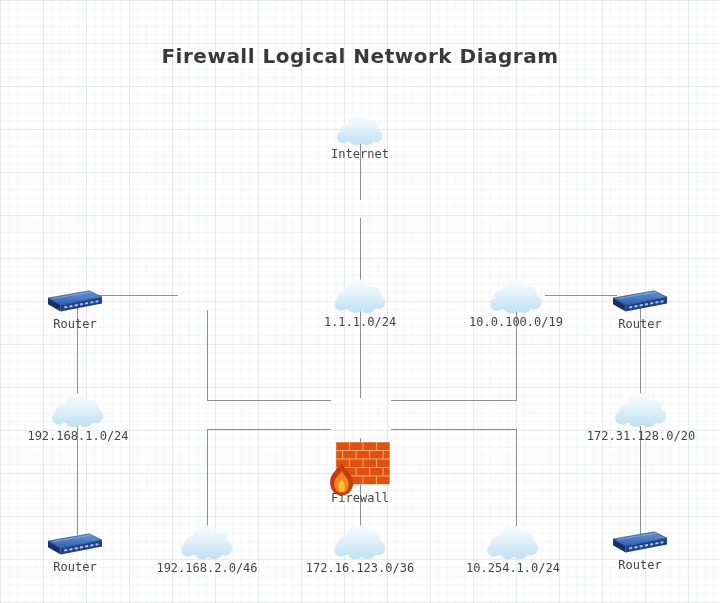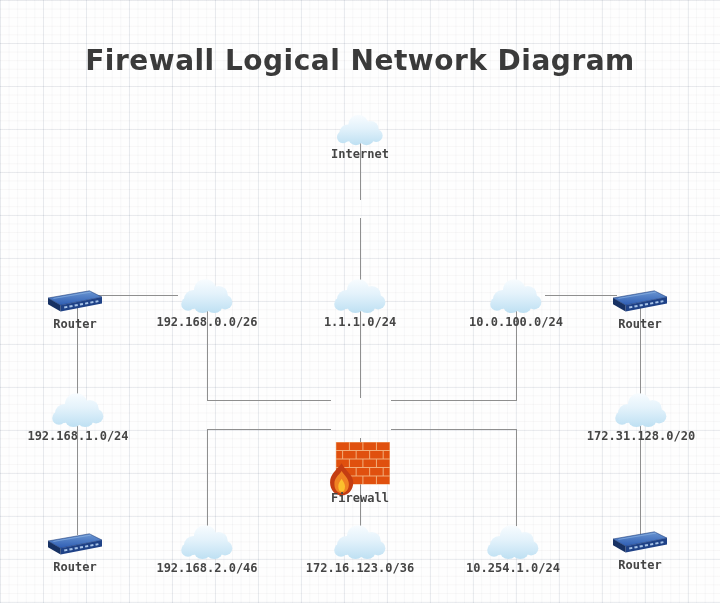--- a/index.html
+++ b/index.html
@@ -10,34 +10,34 @@
     background-image:
       linear-gradient(to right, rgba(90,110,140,0.10) 1px, transparent 1px),
       linear-gradient(to bottom, rgba(90,110,140,0.10) 1px, transparent 1px),
       linear-gradient(to right, rgba(120,130,150,0.055) 1px, transparent 1px),
       linear-gradient(to bottom, rgba(140,120,120,0.055) 1px, transparent 1px);
     background-size:43px 43px,43px 43px,8.6px 8.6px,8.6px 8.6px;
     border-bottom:1px solid #d9d9d9;
   }
   .title{
     position:absolute;left:0;top:44px;width:720px;text-align:center;
-    font-size:28px;font-weight:bold;color:#3a3a3a;letter-spacing:0.5px;
+    font-size:20px;font-weight:bold;color:#3a3a3a;letter-spacing:0.5px;
     font-family:"DejaVu Sans","Liberation Sans",sans-serif;z-index:3;
   }
   .line{position:absolute;background:#8f8f8f;z-index:1;}
   .h{height:1px;}
   .v{width:1px;}
   .node{
     position:absolute;display:flex;flex-direction:column;align-items:center;
     z-index:2;
   }
   .node .label{
     font-family:"DejaVu Sans Mono","Liberation Mono",monospace;
     font-size:12px;color:#454545;white-space:nowrap;text-align:right;
-    margin-top:1px;line-height:14px;font-weight:bold;
+    margin-top:1px;line-height:14px;
   }
   .fw-label{margin-top:-7px !important;}
   svg.icon{display:block;}
   .defs{position:absolute;width:0;height:0;overflow:hidden;}
 </style>
 </head>
 <body>
 
 <div id="canvas">
 
@@ -130,39 +130,33 @@
   </div>
 
 
   <div class="node" style="left:15px;top:289px;width:120px;">
     <svg class="icon" width="58" height="27" viewBox="0 0 64 30">
         <use href="#sym-router" xlink:href="#sym-router"></use>
       </svg>
     <div class="label">Router</div>
   </div>
 
-  <div class="node" style="left:147px;top:276px;width:120px;">
-    <svg class="icon" width="58" height="38" viewBox="0 0 64 42">
-        <use href="#sym-cloud" xlink:href="#sym-cloud"></use>
-      </svg>
-    <div class="label">192.168.0.0/26</div>
-  </div>
 
   <div class="node" style="left:300px;top:276px;width:120px;">
     <svg class="icon" width="58" height="38" viewBox="0 0 64 42">
         <use href="#sym-cloud" xlink:href="#sym-cloud"></use>
       </svg>
     <div class="label">1.1.1.0/24</div>
   </div>
 
   <div class="node" style="left:456px;top:276px;width:120px;">
     <svg class="icon" width="58" height="38" viewBox="0 0 64 42">
         <use href="#sym-cloud" xlink:href="#sym-cloud"></use>
       </svg>
-    <div class="label">10.0.100.0/24</div>
+    <div class="label">10.0.100.0/19</div>
   </div>
 
   <div class="node" style="left:580px;top:289px;width:120px;">
     <svg class="icon" width="58" height="27" viewBox="0 0 64 30">
         <use href="#sym-router" xlink:href="#sym-router"></use>
       </svg>
     <div class="label">Router</div>
   </div>
 
   <div class="node" style="left:18px;top:390px;width:120px;">

